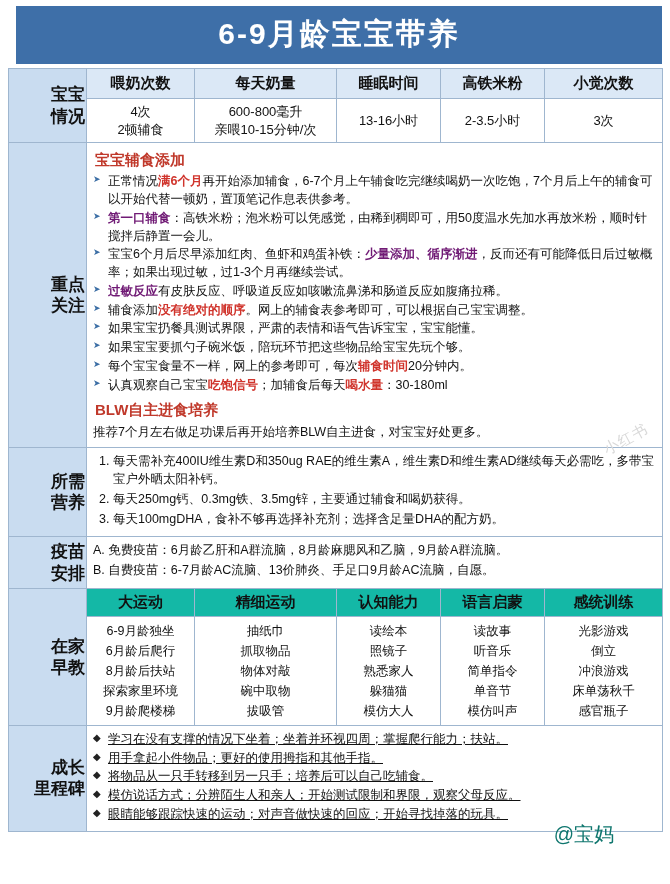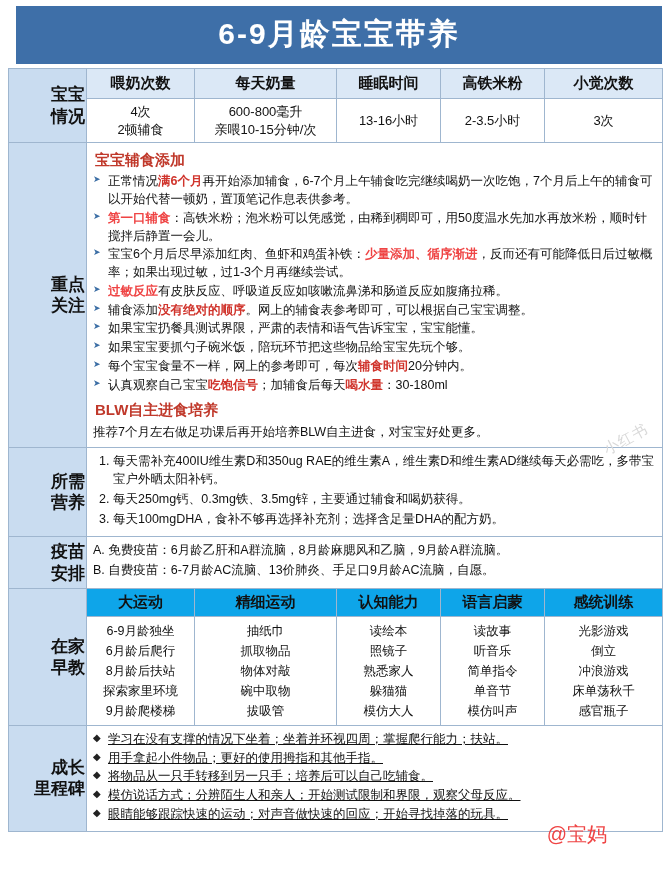--- a/index.html
+++ b/index.html
@@ -63,31 +63,31 @@
   ul.arrow li{position:relative;padding-left:15px;margin-bottom:1px;}
   ul.arrow li:before{content:"\27A4";position:absolute;left:0;top:0;font-size:9px;color:#3b6ea5;}
   ol.num{margin:0;padding-left:20px;}
   ol.num li{margin-bottom:2px;}
   ul.letter{list-style:none;margin:0;padding:0;}
   ul.letter li{position:relative;padding-left:18px;margin-bottom:2px;}
   ul.dia{list-style:none;margin:0;padding:0;text-decoration:underline;}
   ul.dia li{position:relative;padding-left:15px;margin-bottom:1px;}
   ul.dia li:before{content:"\25C6";position:absolute;left:0;top:0;font-size:10px;color:#222;}
   .emph{color:#d0342c;font-weight:bold;}
-  .blue-b{color:#ef4444;font-weight:bold;}
-  .edu-head{background:#0ea5e9;text-align:center;font-weight:bold;font-size:15px;padding:4px 2px;}
+  .blue-b{color:#701a75;font-weight:bold;}
+  .edu-head{background:#14b8a6;text-align:center;font-weight:bold;font-size:15px;padding:4px 2px;}
   .edu-cell{background:#ffffff;text-align:center;font-size:12.5px;line-height:1.6;padding:4px 2px;}
   .wm{
     position:absolute;right:20px;top:430px;
     font-size:15px;color:#d9d9d9;transform:rotate(-28deg);
     letter-spacing:1px;pointer-events:none;
   }
   .wm2{
-    position:absolute;right:63px;bottom:36px;
-    font-size:20px;color:#ef4444;pointer-events:none;
+    position:absolute;right:56px;bottom:36px;
+    font-size:20px;color:#0f766e;pointer-events:none;
   }
 </style>
 </head>
 <body>
 
 <div class="page">
 
   <div class="title-bar">6-9月龄宝宝带养</div>
 
   <table>

